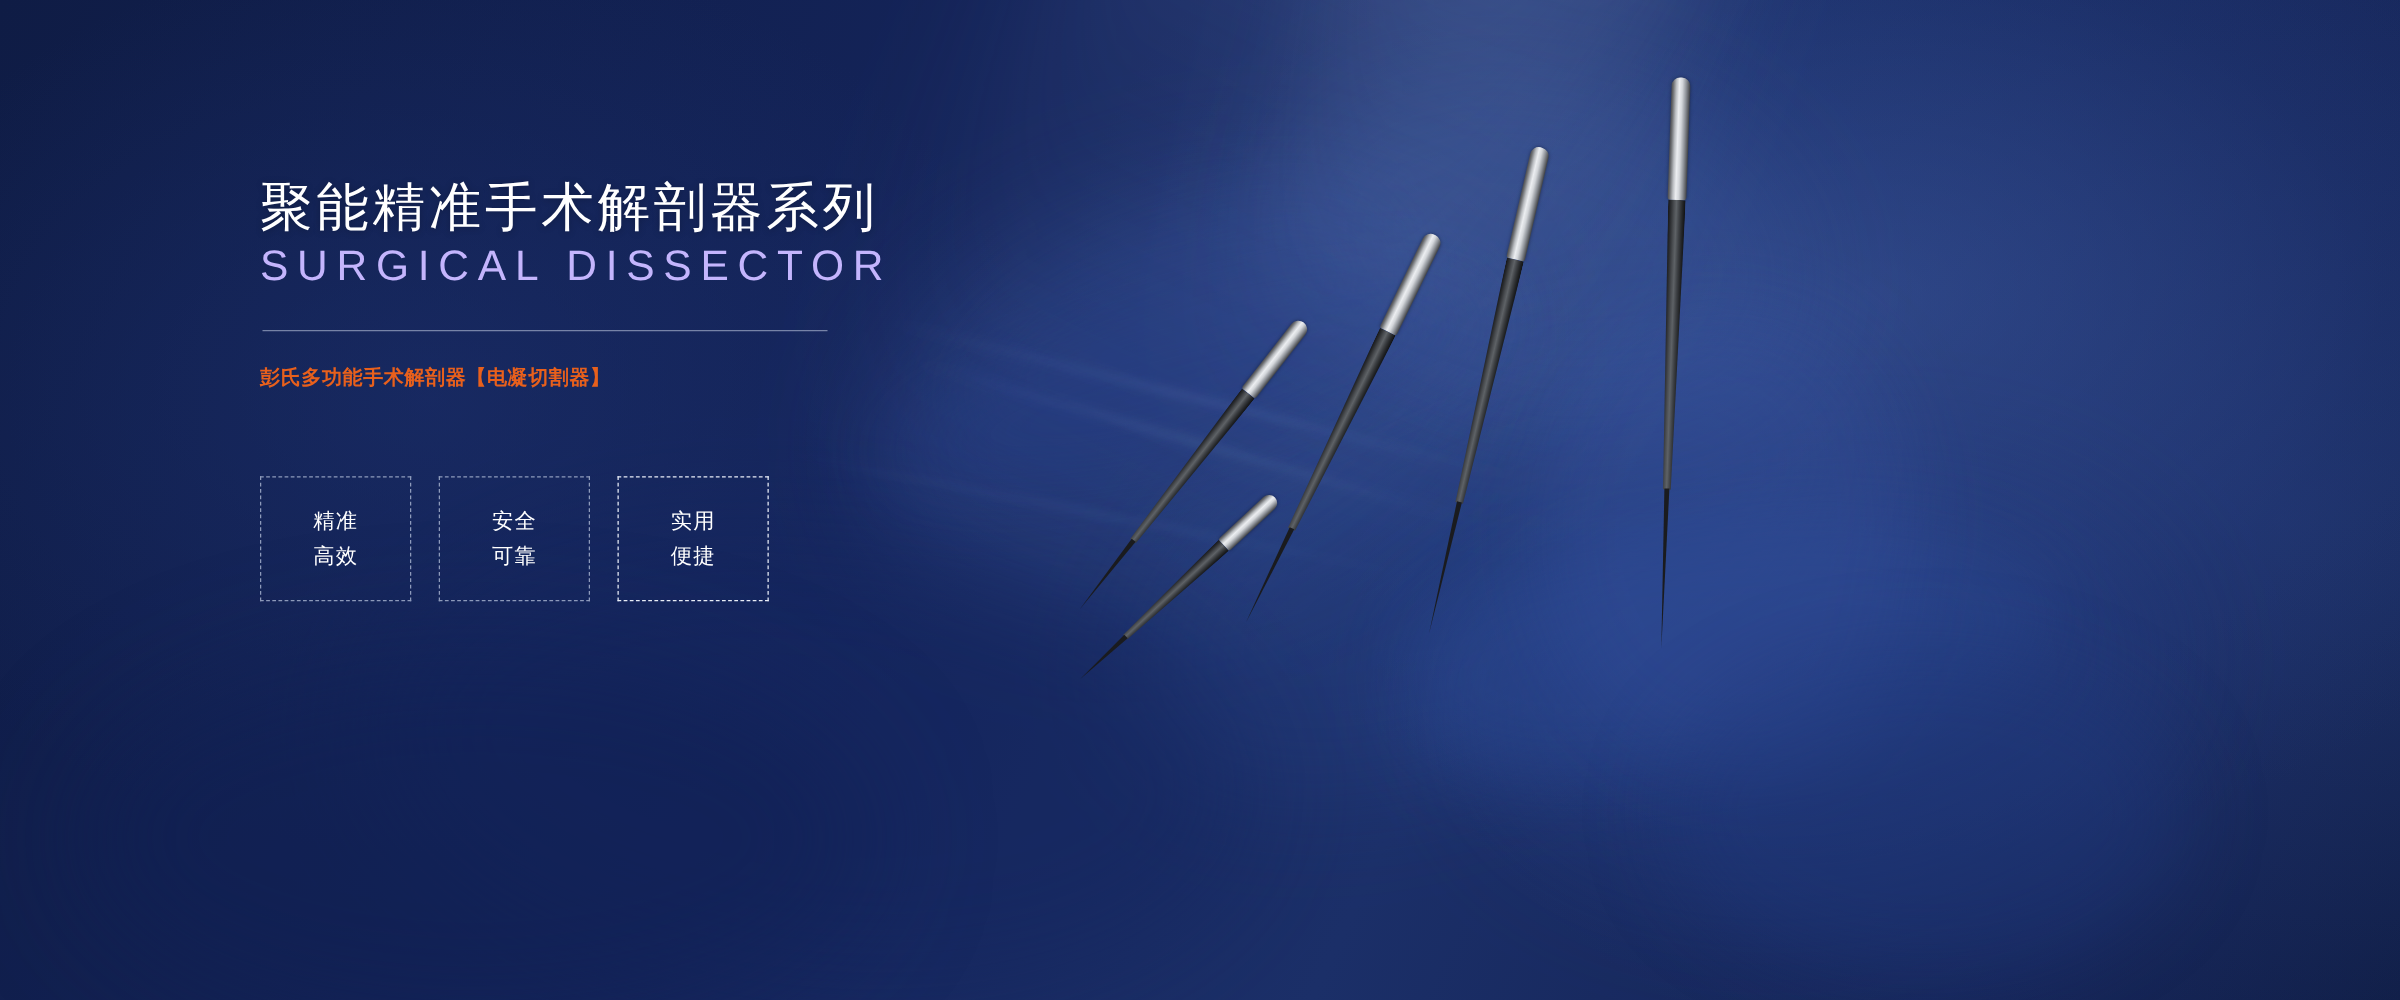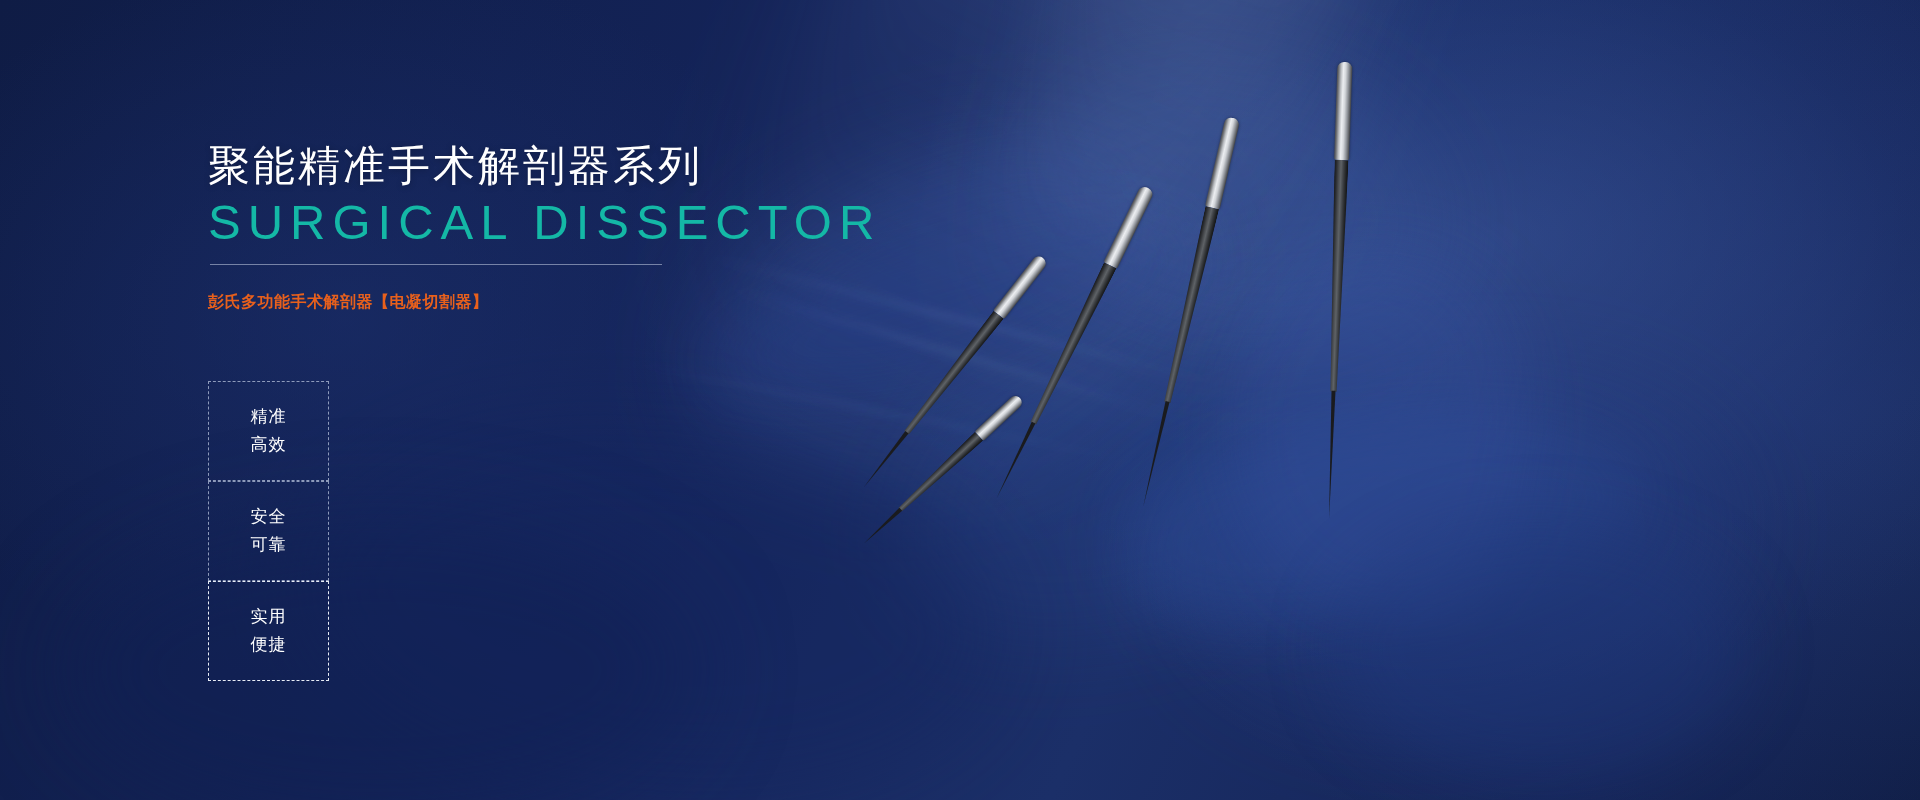--- a/index.html
+++ b/index.html
@@ -89,23 +89,23 @@
     position: absolute; left: 0; top: 122px;
     font-size: 42px;
     letter-spacing: 3px;
     color: #ffffff;
     font-weight: 400;
     white-space: nowrap;
     text-shadow: 0 1px 6px rgba(0,0,0,0.25);
   }
   .title-en {
     position: absolute; left: 0; top: 178px;
-    font-size: 49px;
+    font-size: 34px;
     letter-spacing: 7px;
-    color: #14b8a6;
+    color: #c4b5fd;
     font-weight: 300;
     white-space: nowrap;
   }
   .divider {
     position: absolute; left: 2px; top: 248px;
     width: 452px; height: 1px;
     background: rgba(170,182,208,0.65);
   }
   .subtitle-orange {
     position: absolute; left: 0; top: 276px;
@@ -113,21 +113,20 @@
     color: #e8601c;
     font-weight: 700;
     letter-spacing: 0.5px;
     white-space: nowrap;
   }
 
   
   .features {
     position: absolute; left: 0; top: 365px;
     display: flex;
-    flex-direction: column;
   }
   .feature-box {
     width: 121px;
     height: 100px;
     margin-right: 22px;
     display: flex;
     flex-direction: column;
     align-items: center;
     justify-content: center;
     border: 1px dashed rgba(176,188,214,0.78);

